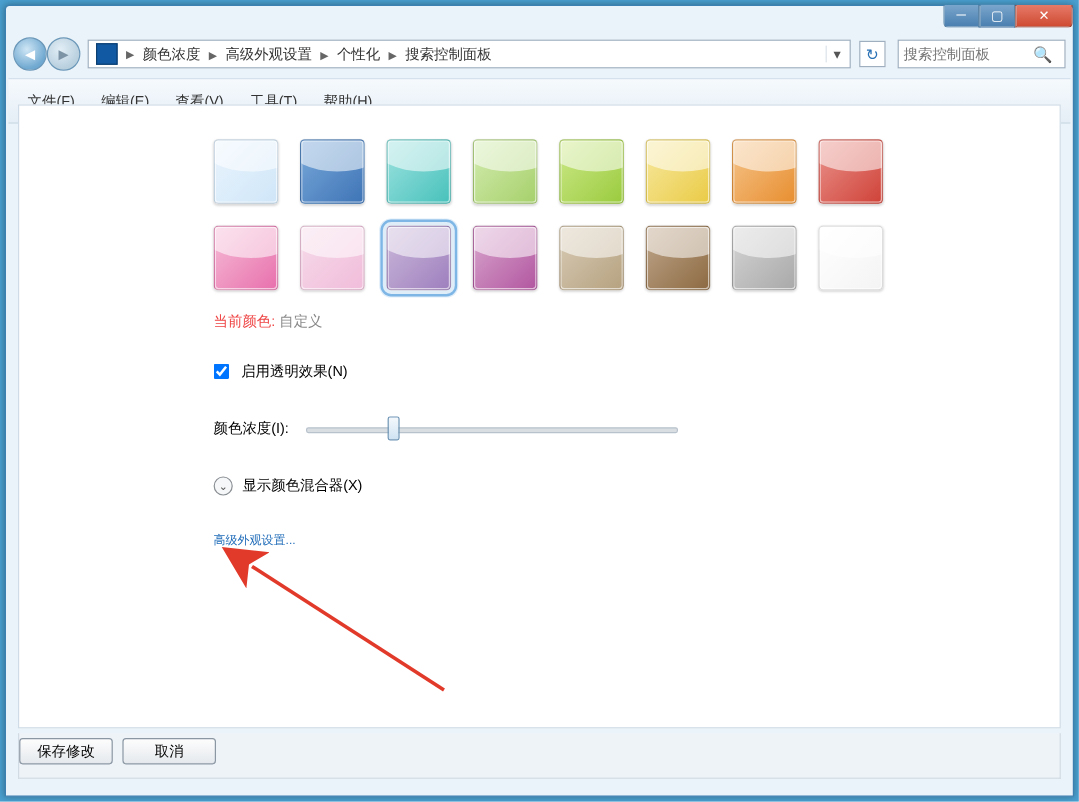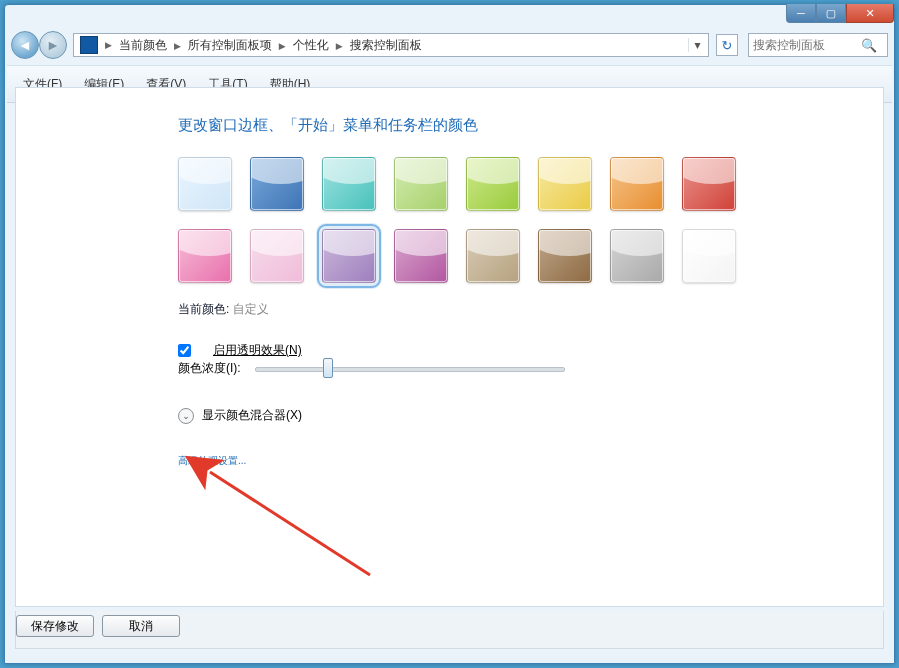--- a/index.html
+++ b/index.html
@@ -54,27 +54,27 @@
     .swatches { display:flex; flex-wrap:wrap; gap:18px; width:600px; }
     .swatch { width:54px; height:54px; border-radius:4px; cursor:pointer; position:relative;
               border:1px solid rgba(0,0,0,.12); overflow:hidden;
               box-shadow:inset 0 0 0 1px rgba(255,255,255,.6), 0 1px 2px rgba(0,0,0,.15); }
     .swatch::after { content:""; position:absolute; left:-10px; top:-14px; width:80px; height:40px;
                      background:rgba(255,255,255,.55); border-radius:50%; }
     .swatch.sel { outline:2px solid #7eb6e6; outline-offset:3px;
                   box-shadow:0 0 0 6px rgba(126,182,230,.25), inset 0 0 0 1px rgba(255,255,255,.6); }
 
     .curline { margin-top:18px; font-size:12px; }
-    .curlabel{ color:#0f172a; }
+    .curlabel{ color:#ef4444; }
     .curval  { color:#888; }
 
-    .chkrow { margin-top:24px; font-size:12px; display:flex; align-items:center; gap:22px;text-decoration:underline; }
+    .chkrow { margin-top:24px; font-size:12px; display:flex; align-items:center; gap:10px; }
     .chkrow input { width:13px; height:13px; }
 
-    .sliderrow { font-size:12px; display:flex; align-items:center; gap:14px; }
+    .sliderrow { margin-top:30px; font-size:12px; display:flex; align-items:center; gap:14px; }
     .slider-track { position:relative; width:310px; height:18px; }
     .slider-track::before { content:""; position:absolute; left:0; right:0; top:8px; height:3px;
                             background:#d9dee3; border:1px solid #b8c2cc; border-radius:2px; }
     .slider-thumb { position:absolute; top:-1px; left:22%; width:10px; height:20px;
                     background:linear-gradient(#f4f8fc,#cfe3f3); border:1px solid #6d94b5; border-radius:2px;
                     cursor:pointer; }
 
     .mixer { margin-top:30px; font-size:12px; display:flex; align-items:center; gap:8px; cursor:pointer; }
     .mixer .circ { width:16px; height:16px; border:1px solid #8a8f94; border-radius:50%;
                    display:flex; align-items:center; justify-content:center; font-size:9px; color:#555;
@@ -106,42 +106,41 @@
   </div>
 
   <div class="navrow">
     <div class="navbtns">
       <div class="navbtn">◄</div>
       <div class="navbtn fwd">►</div>
     </div>
     <div class="addrbar">
       <span class="addr-icon"></span>
       <span class="chev">▶</span>
-      <span id="crumbs"><span class="crumb">当前颜色</span><span class="chev">▶</span><span class="crumb">所有控制面板项</span><span class="chev">▶</span><span class="crumb">个性化</span><span class="chev">▶</span><span class="crumb">搜索控制面板</span></span>
+      <span id="crumbs"><span class="crumb">颜色浓度</span><span class="chev">▶</span><span class="crumb">高级外观设置</span><span class="chev">▶</span><span class="crumb">个性化</span><span class="chev">▶</span><span class="crumb">搜索控制面板</span></span>
       <span style="flex:1"></span>
       <span class="addr-dd">▾</span>
     </div>
     <div class="addr-refresh">↻</div>
     <div class="searchbox">
       <input placeholder="搜索控制面板" style="">
       <span class="search-icon">🔍</span>
     </div>
   </div>
 
   <div class="menubar">
     <div class="menu-item">文件(F)</div>
     <div class="menu-item">编辑(E)</div>
     <div class="menu-item">查看(V)</div>
     <div class="menu-item">工具(T)</div>
     <div class="menu-item">帮助(H)</div>
   </div>
 
   <div class="content">
     <div class="inner">
-      <div class="heading">更改窗口边框、「开始」菜单和任务栏的颜色</div>
 
       <div class="swatches" id="swatches">
           <div class="swatch" style="background: linear-gradient(135deg, rgb(234, 244, 253), rgb(207, 230, 248));"></div>
           <div class="swatch" style="background: linear-gradient(135deg, rgb(122, 169, 218), rgb(62, 116, 182));"></div>
           <div class="swatch" style="background: linear-gradient(135deg, rgb(158, 227, 224), rgb(72, 193, 187));"></div>
           <div class="swatch" style="background: linear-gradient(135deg, rgb(212, 236, 176), rgb(166, 208, 107));"></div>
           <div class="swatch" style="background: linear-gradient(135deg, rgb(205, 233, 137), rgb(154, 203, 62));"></div>
           <div class="swatch" style="background: linear-gradient(135deg, rgb(247, 233, 161), rgb(234, 203, 70));"></div>
           <div class="swatch" style="background: linear-gradient(135deg, rgb(245, 197, 140), rgb(232, 142, 47));"></div>
           <div class="swatch" style="background: linear-gradient(135deg, rgb(234, 147, 140), rgb(207, 66, 56));"></div>

